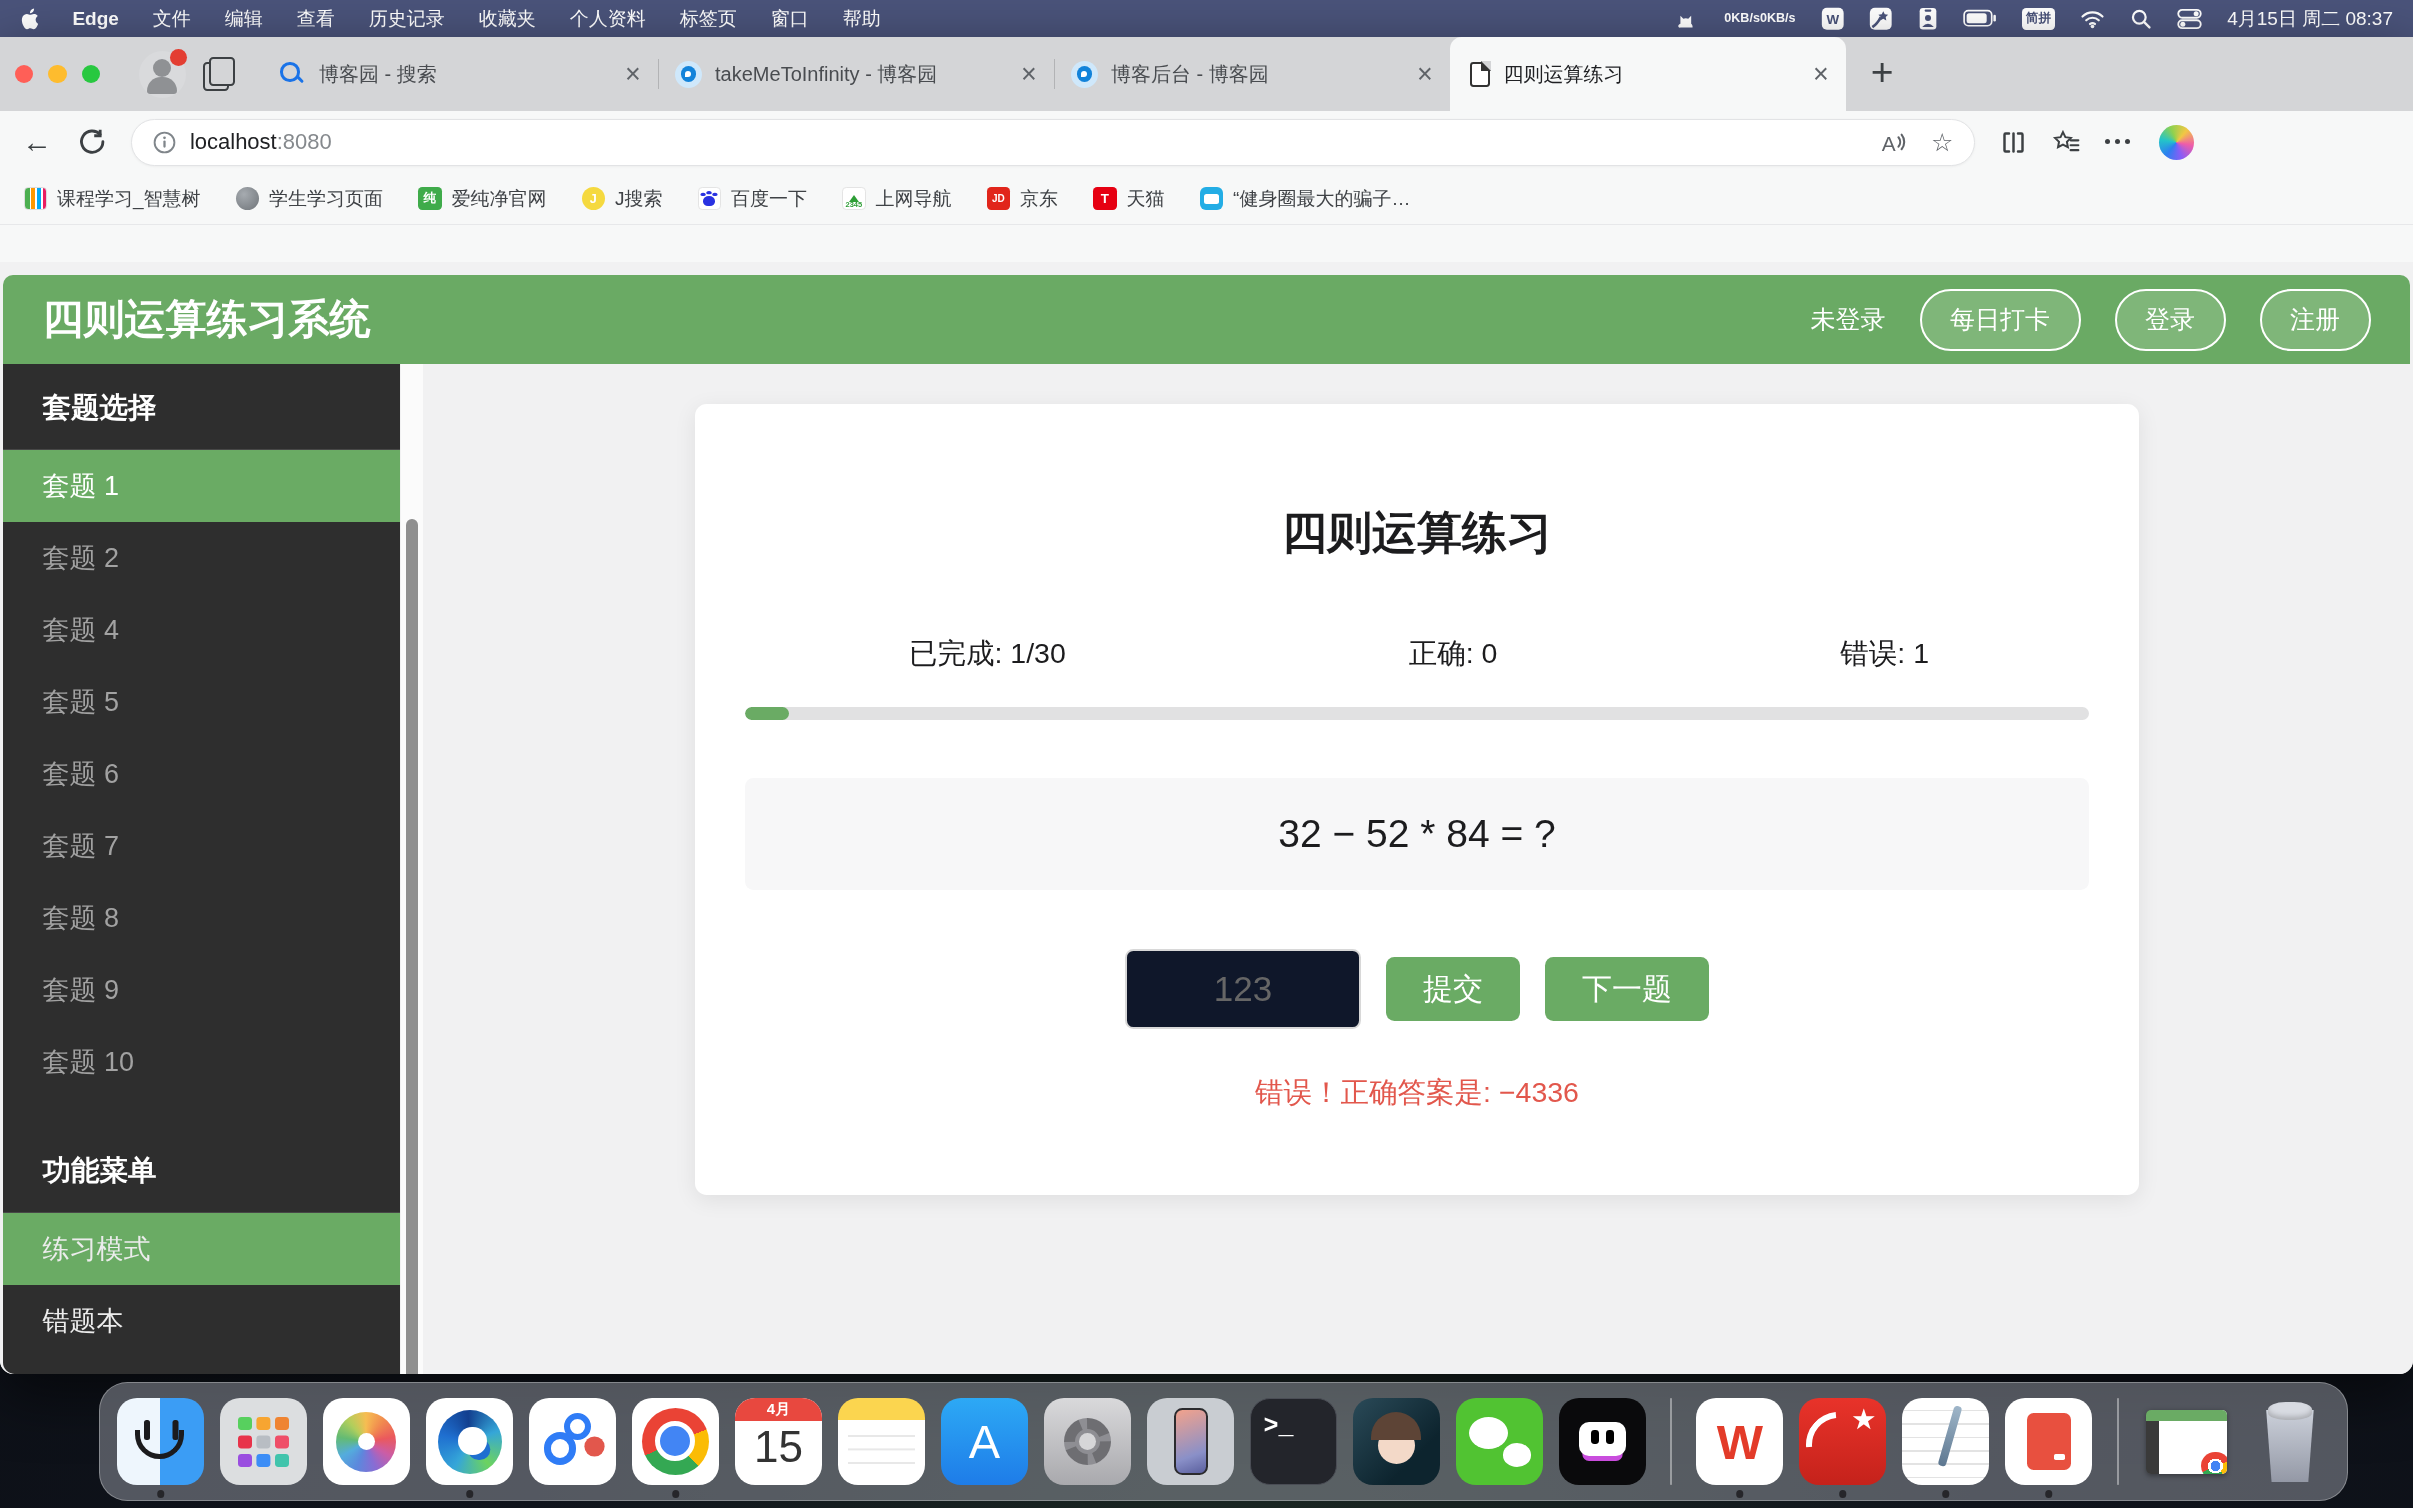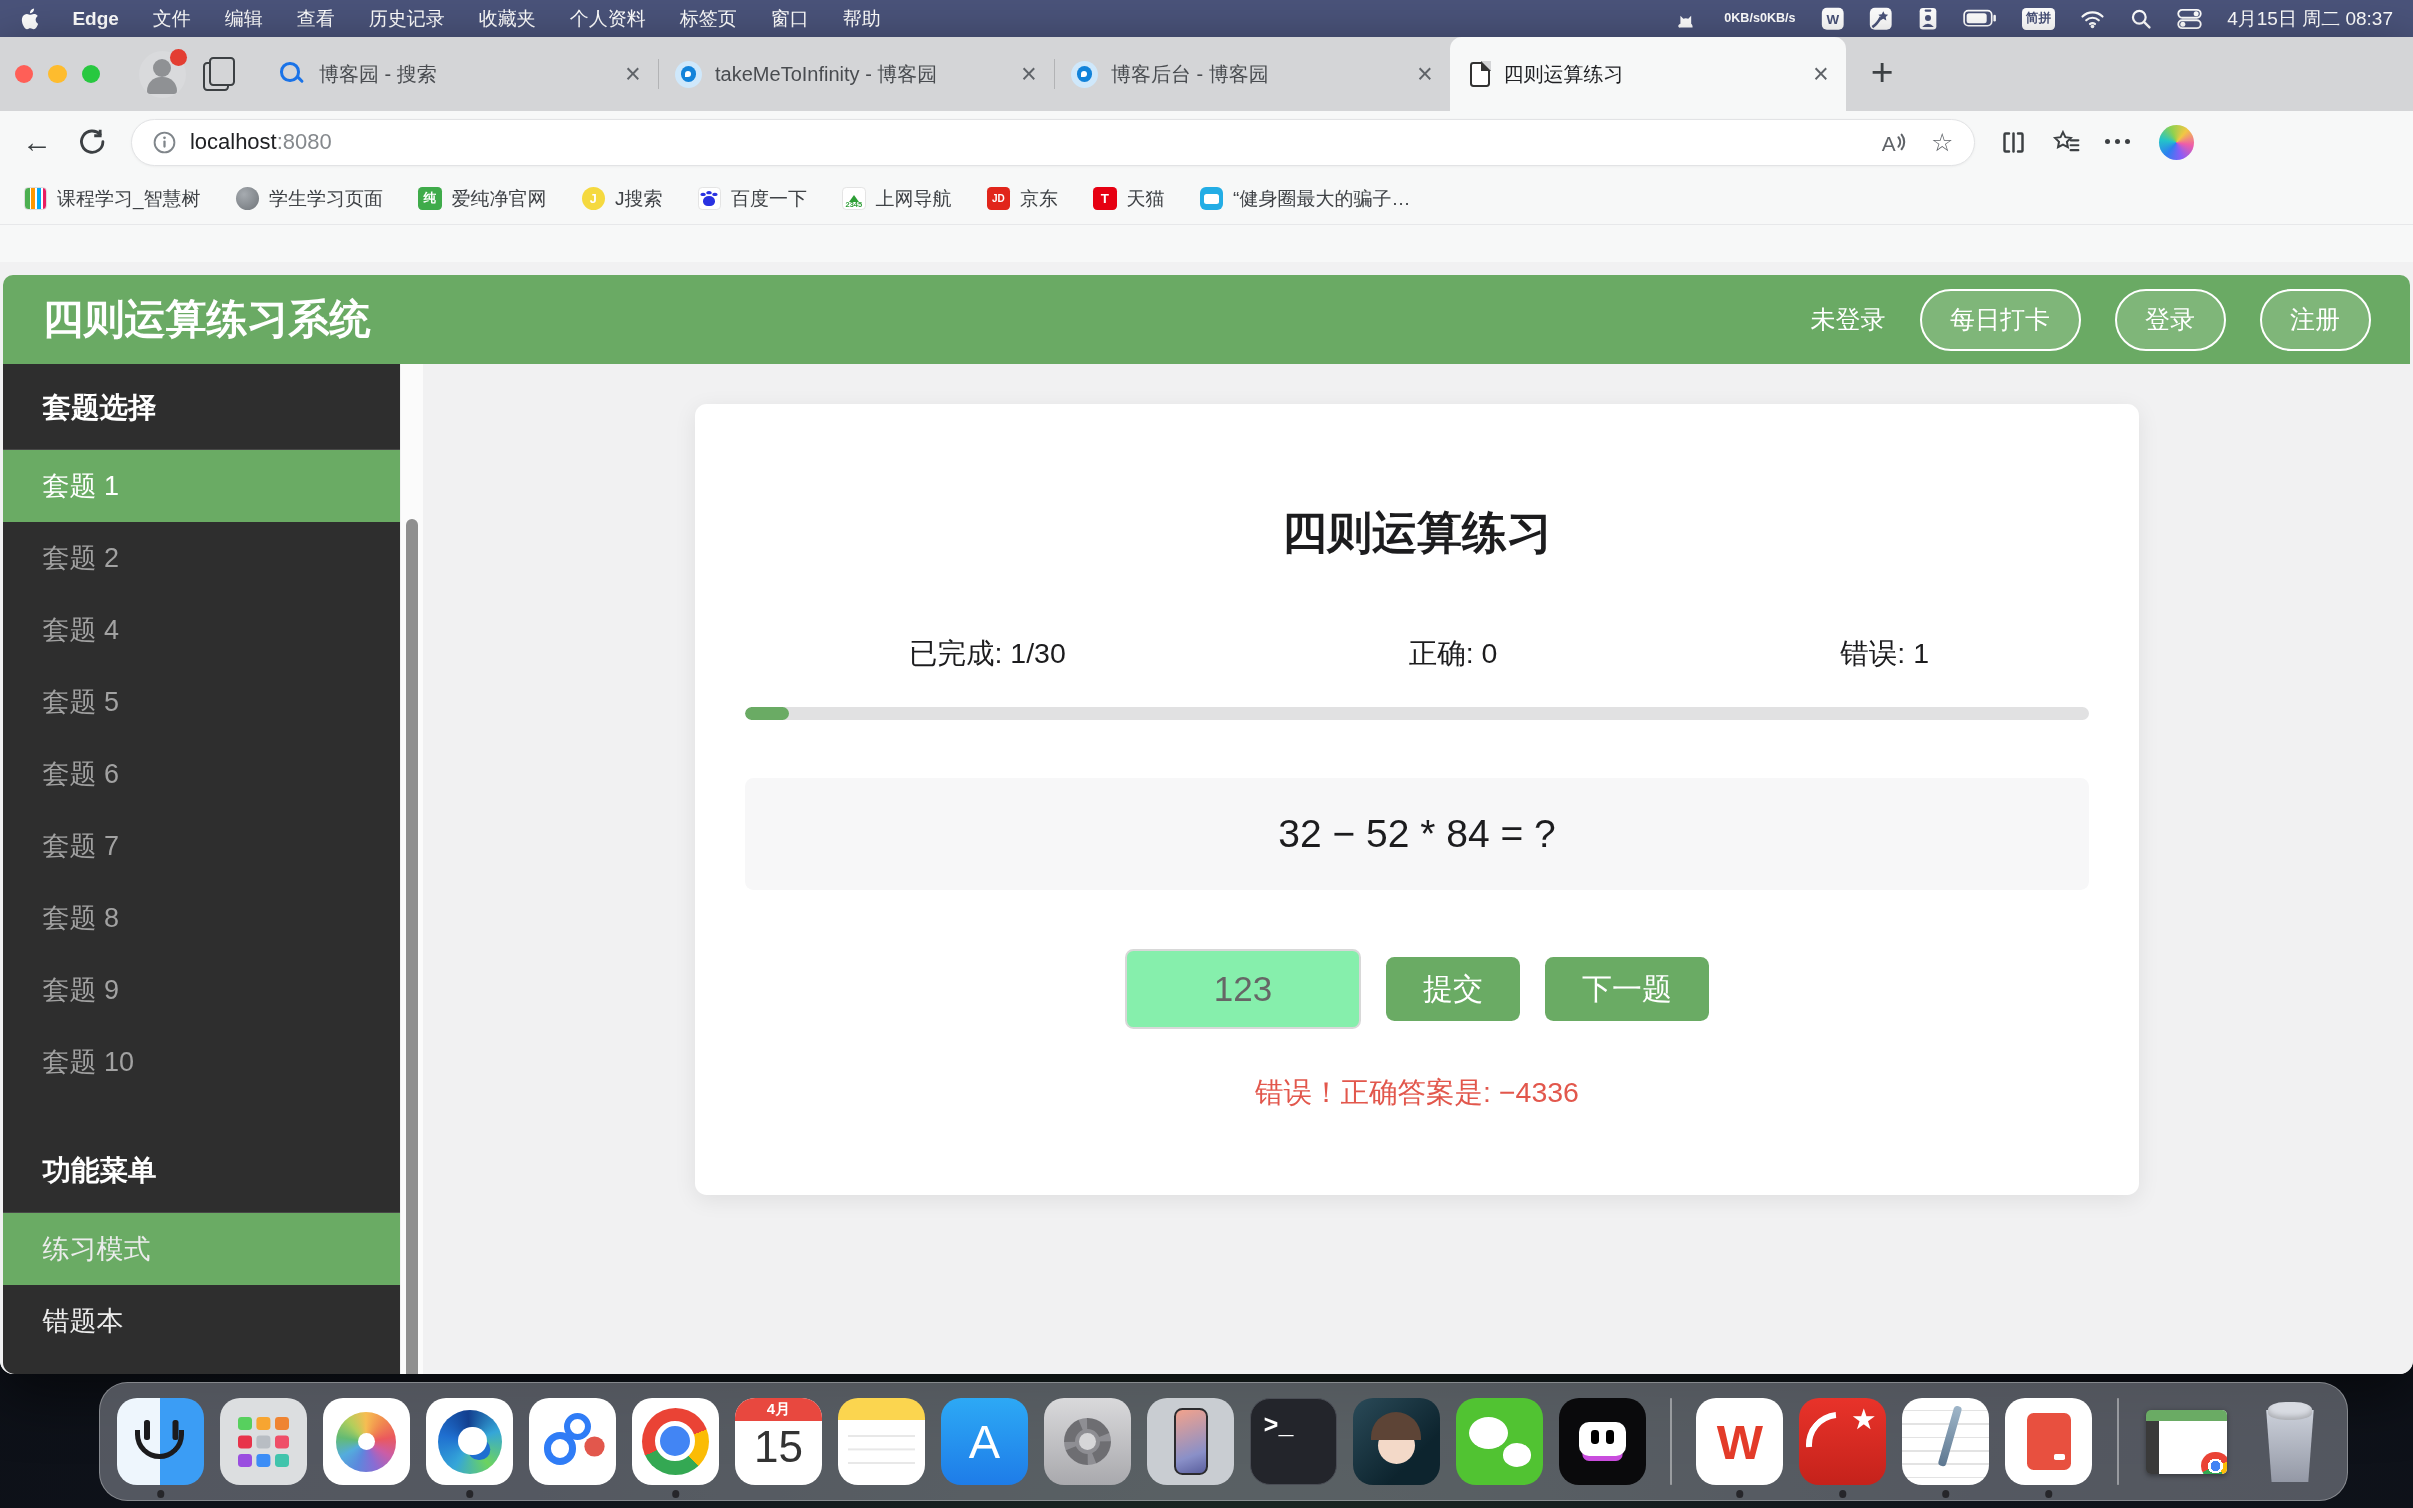--- a/index.html
+++ b/index.html
@@ -107,21 +107,21 @@
   .card{position:absolute;left:695px;top:142px;width:1444px;height:791px;background:#fff;border-radius:11.7px;
     box-shadow:0 5px 22px rgba(0,0,0,.08);}
   .card-title{position:absolute;top:99px;left:0;right:0;text-align:center;font-size:45px;font-weight:bold;color:#1c1c1e;}
   .stats{position:absolute;top:215px;left:214px;right:210px;display:flex;justify-content:space-between;font-size:28.5px;color:#1c1c1e;margin-top:16px;}
   .progress{position:absolute;top:303px;left:50px;right:50px;height:13.4px;border-radius:6.7px;background:#e1e1e2;overflow:hidden;}
   .progress-fill{height:100%;background:#6aab64;border-radius:6.7px;}
   .qbox{position:absolute;top:374px;left:50px;right:50px;height:112px;background:#f7f7f8;border-radius:8.4px;
     display:flex;align-items:center;justify-content:center;font-size:39px;color:#1c1c1e;}
   .controls{position:absolute;top:545px;left:0;right:0;display:flex;justify-content:center;align-items:center;gap:25px;}
   .answer-input{width:236px;height:80px;box-sizing:border-box;border:2.5px solid #d8d8d8;border-radius:8.4px;
-    background:#86efac;font-size:35px;color:#666;text-align:center;font-family:inherit;}
+    background:#0f172a;font-size:35px;color:#666;text-align:center;font-family:inherit;}
   .btn-green{height:64px;border:none;border-radius:8.4px;background:#6aab64;color:#fff;font-size:30px;
     font-family:inherit;padding:1px 37px;}
   .feedback{position:absolute;top:670px;left:0;right:0;text-align:center;font-size:28.5px;color:#e2574c;}
 
   
   .dock{position:absolute;left:99px;bottom:6.7px;width:2249px;height:119px;border-radius:28.5px;
     background:rgba(148,152,162,.52);border:0.8px solid rgba(255,255,255,.3);display:flex;align-items:center;
     padding:0 17px;box-sizing:border-box;gap:16px;}
   .dock-item{width:87px;height:87px;position:relative;flex:none;}
   .dock-item.divider-item{width:1.7px;height:87px;background:rgba(255,255,255,.4);border-radius:0.8px;margin:0 8.4px;}

